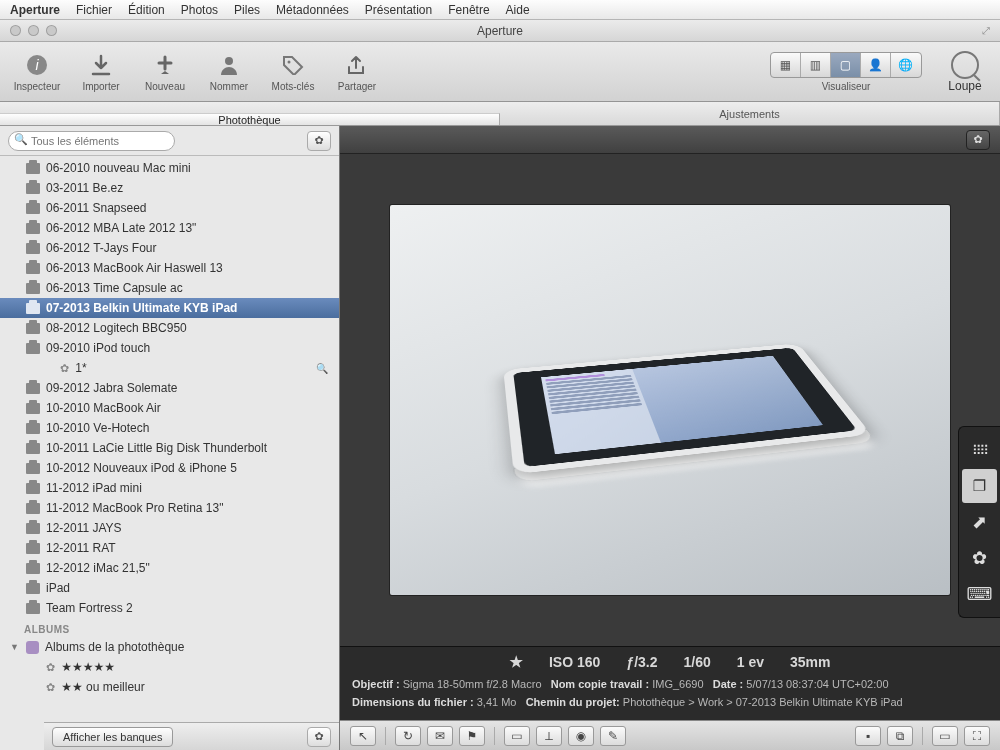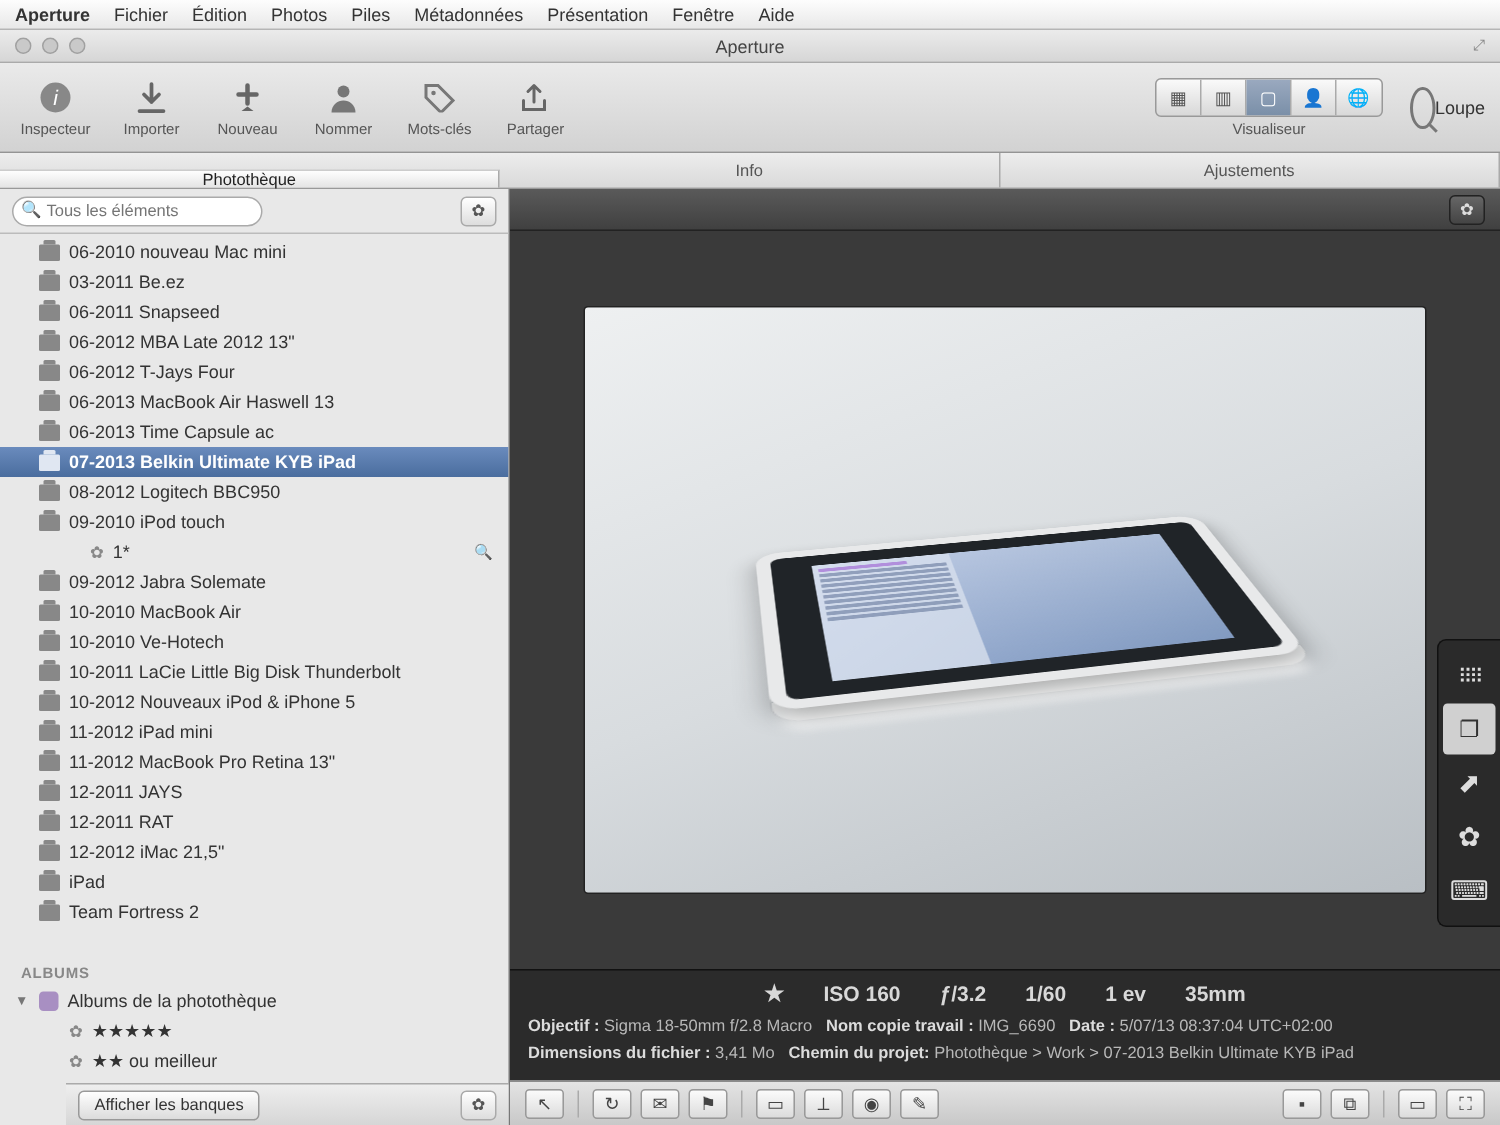--- a/index.html
+++ b/index.html
@@ -23,21 +23,21 @@
 .tool-btn { display: flex; flex-direction: column; align-items: center; width: 54px; cursor: default; }
 .tool-btn .ticon { width: 28px; height: 28px; border-radius: 4px; display:flex; align-items:center; justify-content:center; color:#555; }
 .tool-btn .tlabel { font-size: 10px; color: #555; margin-top: 2px; }
 .toolbar-spacer { flex: 1; }
 .seg { display:flex; border:1px solid #999; border-radius:4px; overflow:hidden; height:26px; background:linear-gradient(#fafafa,#d8d8d8); }
 .seg div { width:30px; display:flex; align-items:center; justify-content:center; border-right:1px solid #aaa; color:#555; }
 .seg div:last-child { border-right:none; }
 .seg div.active { background: linear-gradient(#9aa9bf,#7a8fa8); color:#fff; }
 .seg-label { font-size:10px; color:#555; text-align:center; margin-top:3px; }
 .right-tools { display:flex; flex-direction:column; align-items:center; margin-right:18px; }
-.loupe { display:flex; flex-direction:row; align-items:center; width:50px;text-align:right;}
+.loupe { display:flex; flex-direction:column; align-items:center; width:50px;text-align:right;}
 .loupe .ticon { width:28px; height:28px; border:2px solid #777; border-radius:50%; position:relative;}
 .loupe .ticon::after { content:""; position:absolute; width:8px; height:2px; background:#777; bottom:-2px; right:-4px; transform:rotate(45deg);}
 
 
 .insp-tabs { height: 24px; display:flex; background: linear-gradient(#ededed,#d9d9d9); border-bottom:1px solid #999; }
 .insp-tabs div { flex:1; display:flex; align-items:center; justify-content:center; font-size:11px; color:#555; border-right:1px solid #aaa; }
 .insp-tabs div.active { background: linear-gradient(#fefefe,#e4e4e4); color:#222; font-weight:500; border-top:1px solid #ccc;margin-top:11px;}
 
 
 .main { display:flex; height: calc(750px - 20px - 22px - 60px - 24px); }
@@ -50,21 +50,21 @@
 
 .tree { flex:1; overflow:auto; padding: 2px 0; }
 .tree-item { display:flex; align-items:center; height:20px; padding-left: 26px; font-size:12px; color:#333; cursor:default; gap:6px; position:relative; }
 .tree-item.nested { padding-left: 60px; }
 .tree-item.selected { background: linear-gradient(#6a8bbd, #4a6d9e); color:#fff; font-weight:600; }
 .tree-item .box-icon { width:14px; height:11px; background:#888; border-radius:1px; position:relative; flex-shrink:0; }
 .tree-item .box-icon::before { content:""; position:absolute; top:-3px; left:3px; width:8px; height:3px; background:#888; border-radius:1px 1px 0 0;}
 .tree-item.selected .box-icon, .tree-item.selected .box-icon::before { background:#e0e7f2; }
 .tree-item .disc { position:absolute; left:26px; font-size:9px; color:#777; }
 .tree-item .gear-icon { font-size:11px; color:#888; }
-.section-label { font-size:10px; color:#888; padding: 6px 0 2px 14px; font-weight:600; letter-spacing:0.5px;margin-top:20px;}
+.section-label { font-size:10px; color:#888; padding: 6px 0 2px 24px; font-weight:600; letter-spacing:0.5px;}
 .smart-icon { width:13px; height:13px; border-radius:3px; background:#a88fc2; flex-shrink:0;}
 
 .sidebar-footer { height:28px; border-top:1px solid #aaa; background:linear-gradient(#eee,#d6d6d6); display:flex; align-items:center; padding:0 8px; gap:6px;margin-left:44px;}
 .sidebar-footer .btn { border:1px solid #999; border-radius:4px; background:linear-gradient(#fefefe,#dcdcdc); height:20px; padding:0 10px; font-size:11px; display:flex; align-items:center;}
 
 
 .viewer { flex:1; background:#3a3a3a; display:flex; flex-direction:column; position:relative; }
 .viewer-header { height:28px; background:linear-gradient(#5a5a5a,#404040); border-bottom:1px solid #222; display:flex; justify-content:flex-end; align-items:center; padding:0 10px;}
 .viewer-header .gear-btn { background:linear-gradient(#666,#444); border-color:#222; color:#ddd; }
 .canvas { flex:1; display:flex; align-items:center; justify-content:center; padding:12px; position:relative; }
@@ -188,21 +188,20 @@
     <div class="seg-label">Visualiseur</div>
   </div>
   <div class="loupe">
     <div class="ticon"></div>
     <div class="tlabel">Loupe</div>
   </div>
 </div>
 
 <div class="insp-tabs">
   <div class="active">Photothèque</div>
-  <div>Info</div>
   <div>Ajustements</div>
 </div>
 
 <div class="main">
 
   <div class="sidebar">
     <div class="search-row">
       <div class="search-wrap">
         <input type="text" placeholder="Tous les éléments" style="">
       </div>

